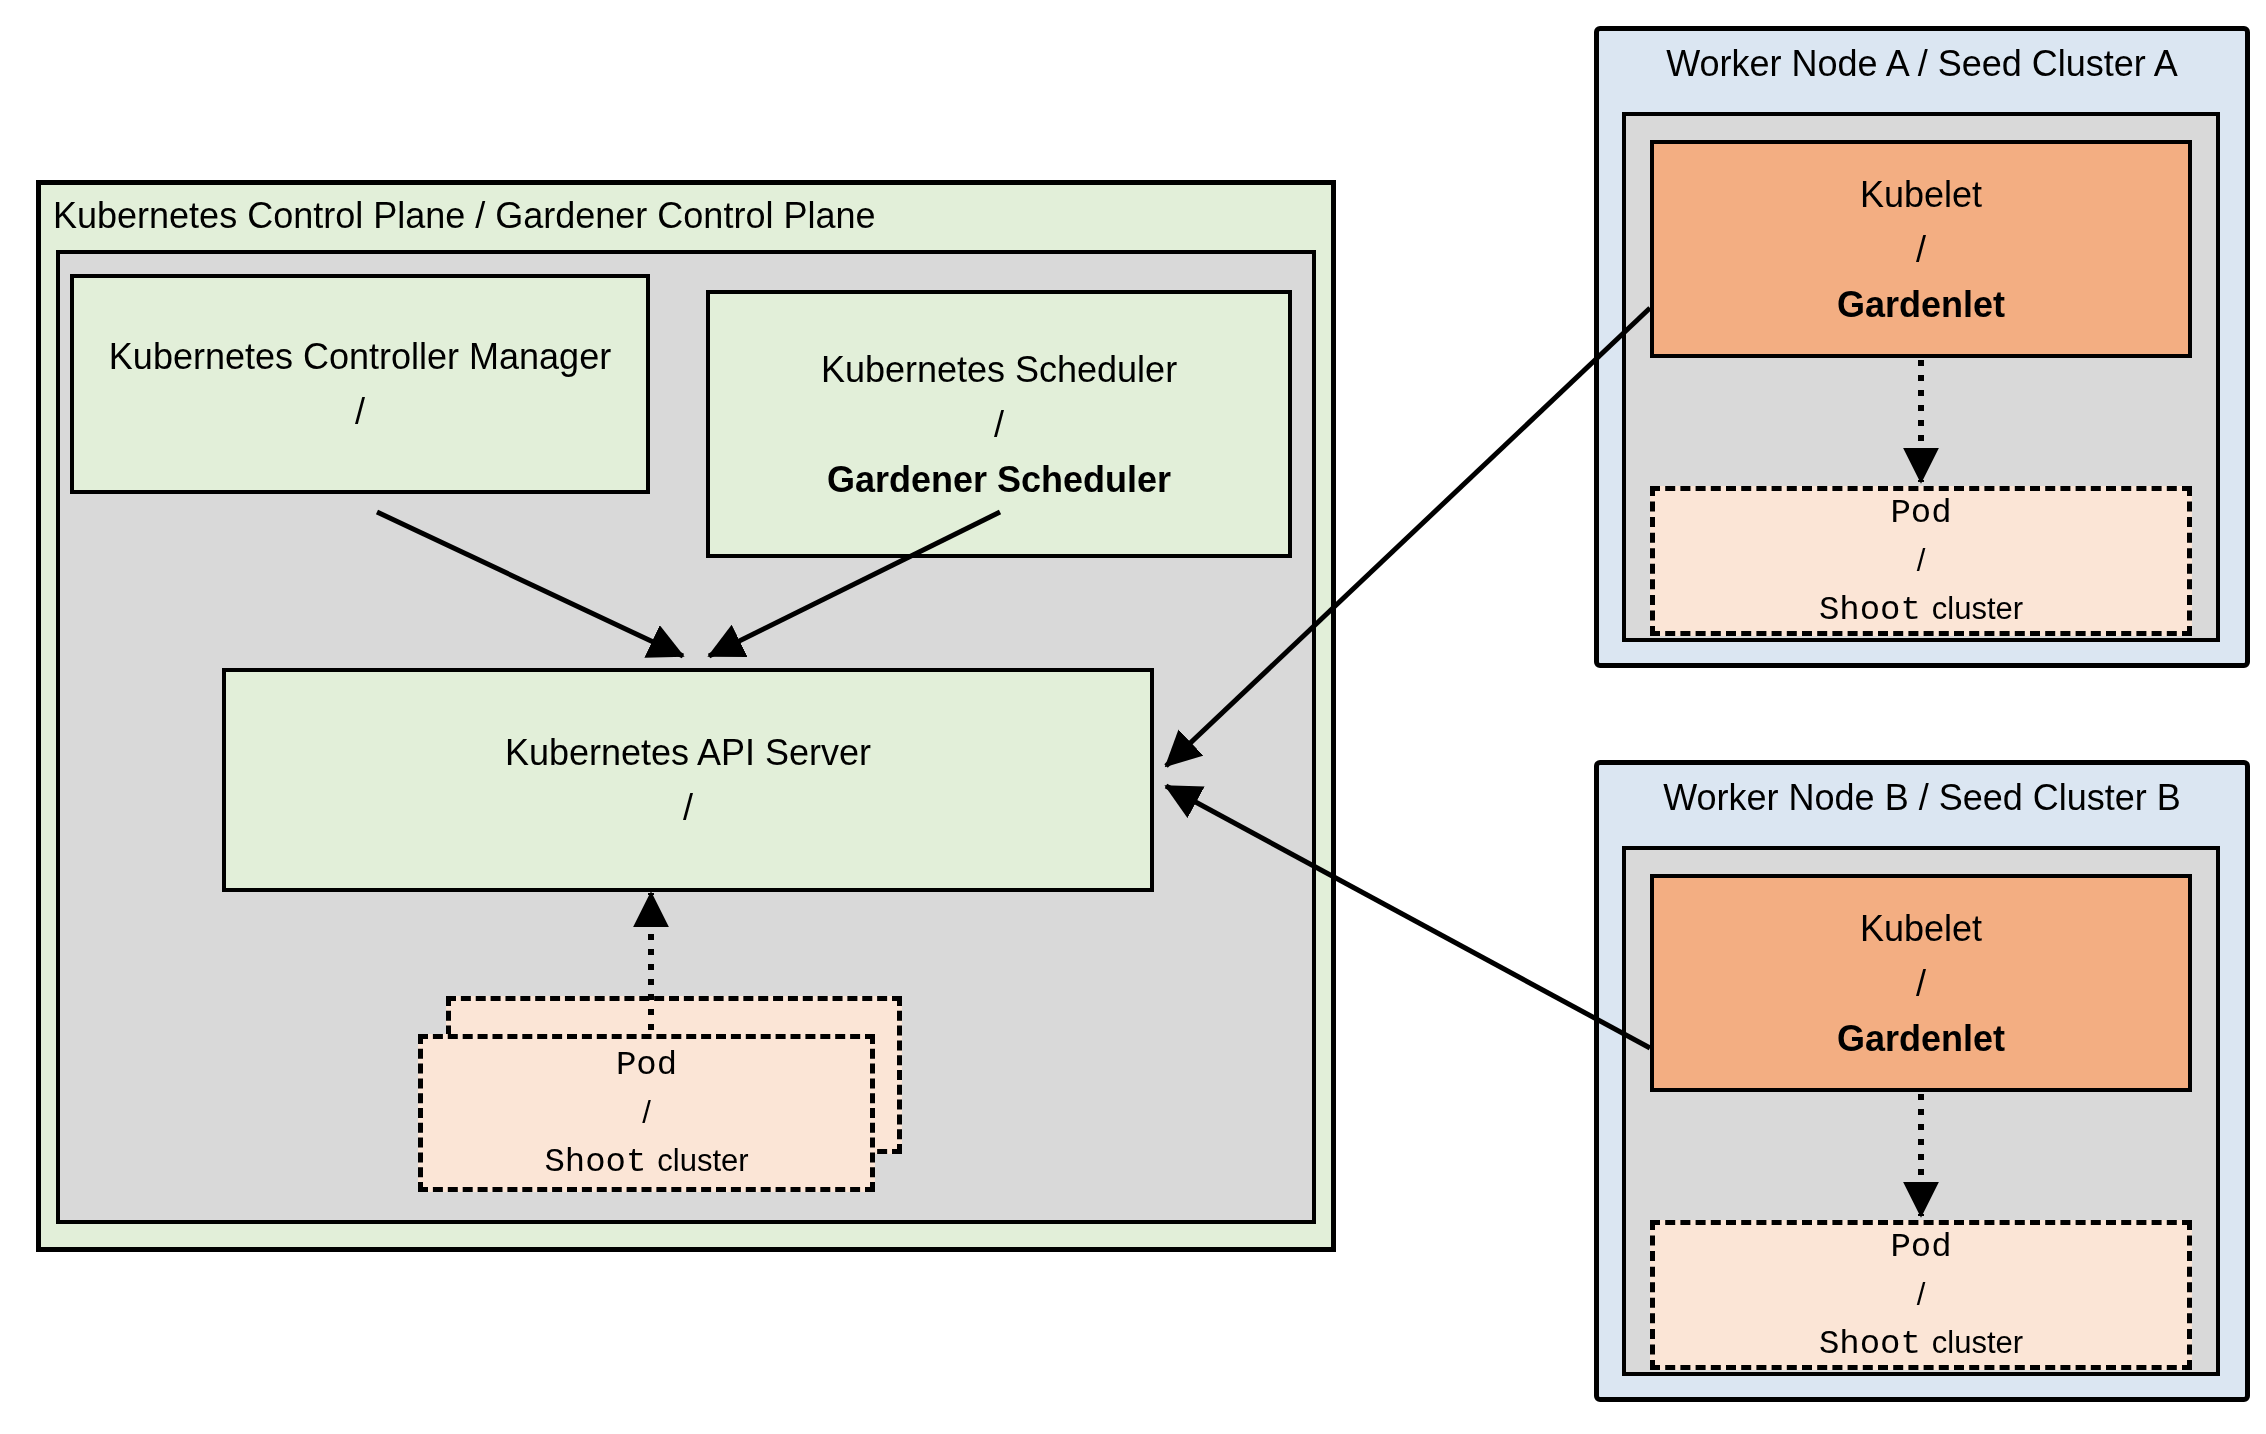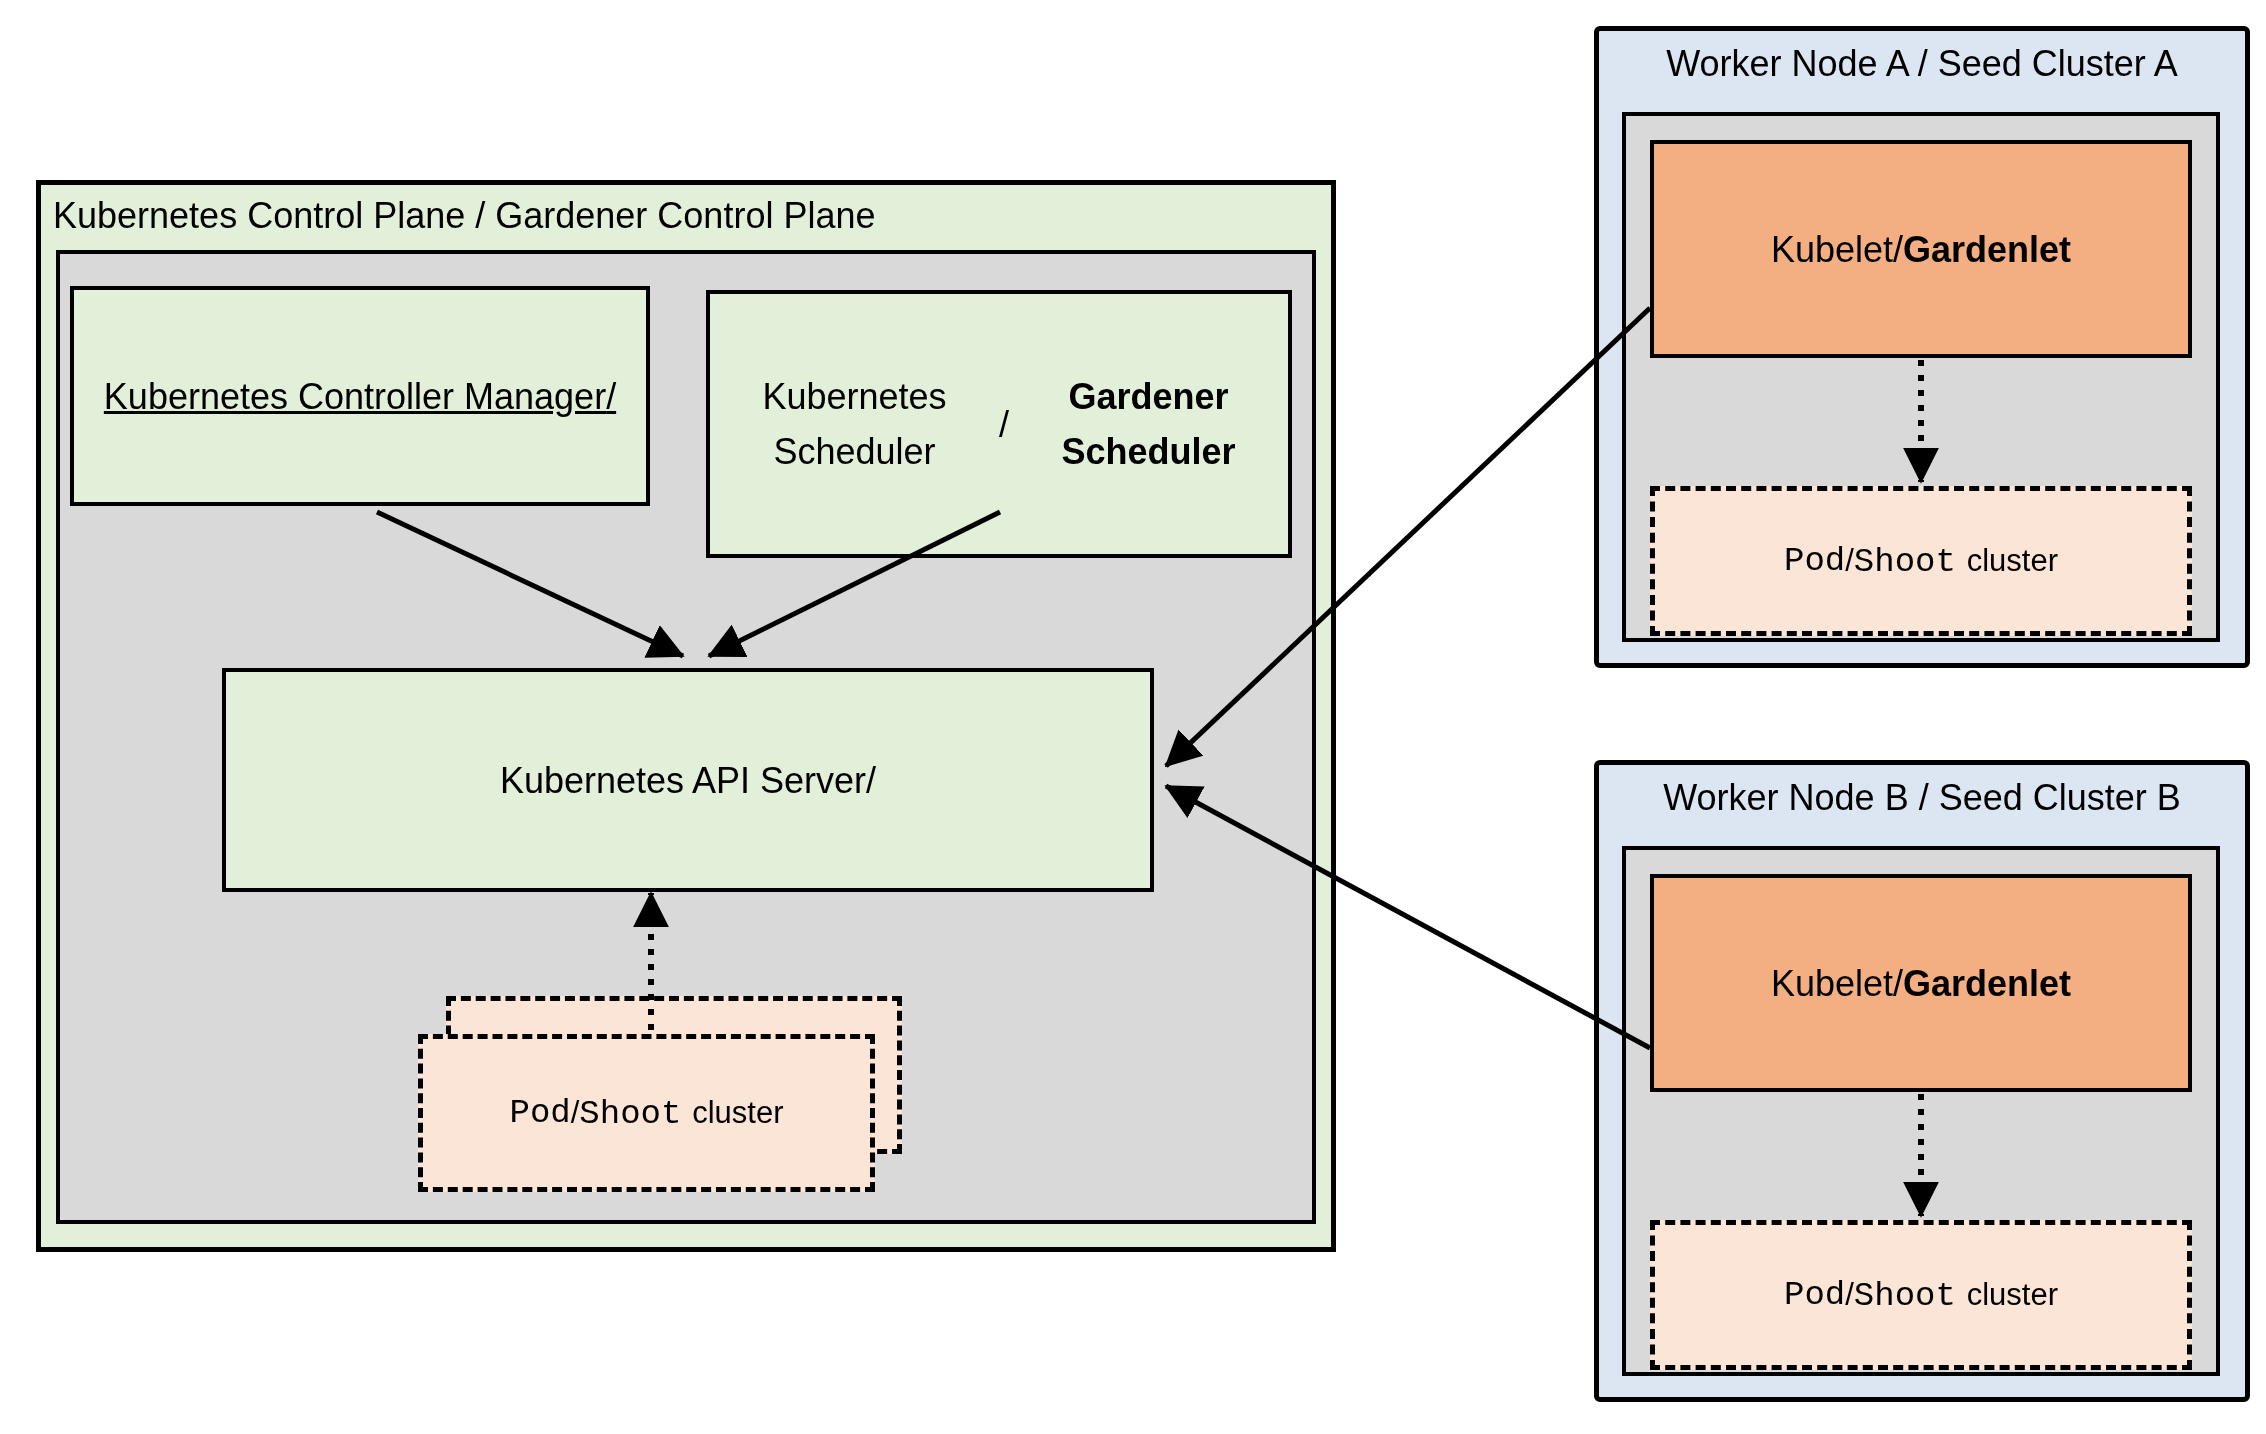--- a/index.html
+++ b/index.html
@@ -14,21 +14,21 @@
   .abs{position:absolute;box-sizing:border-box;}
   .box{border:4px solid var(--line,#000);}
   .outer{border-width:5px;}
   .green{background:var(--green,#e2efd9);}
   .gray{background:var(--gray,#d9d9d9);}
   .blue{background:var(--blue,#dbe6f2);border-radius:6px;}
   .orange{background:var(--orange,#f3ae82);}
   .peach{background:var(--peach,#fbe5d6);}
   .dashed{border:5px dashed var(--line,#000);}
   .label{
-    display:flex;flex-direction:row;justify-content:center;align-items:center;
+    display:flex;flex-direction:column;justify-content:center;align-items:center;
     text-align:center;font-size:36px;line-height:55px;
   }
   .bold{font-weight:bold;}
   .heading{font-size:36px;white-space:nowrap;}
   .cp-title{position:absolute;left:12px;top:10px;}
   .wn-title{position:absolute;left:0;top:12px;width:100%;text-align:center;}
   .pod-label{line-height:48px;font-size:31px;}
   .mono{font-family:"Liberation Mono",monospace;font-size:34px;}
   .gap-left{margin-left:0.35em;}
   svg.overlay{position:absolute;left:0;top:0;z-index:10;pointer-events:none;}
@@ -36,21 +36,21 @@
 </head>
 <body>
 
 <div class="canvas">
 
   <div class="abs box outer green" style="left:36px;top:180px;width:1300px;height:1072px;">
     <div class="heading cp-title">Kubernetes Control Plane / Gardener Control Plane</div>
 
     <div class="abs box gray" style="left:15px;top:65px;width:1260px;height:974px;">
 
-      <div class="abs box green label" style="left:10px;top:32px;width:580px;height:220px;text-decoration:underline;">
+      <div class="abs box green label" style="left:10px;top:20px;width:580px;height:220px;">
         <div>Kubernetes Controller Manager</div>
         <div>/</div>
       </div>
 
       <div class="abs box green label" style="left:646px;top:36px;width:586px;height:268px;">
         <div>Kubernetes Scheduler</div>
         <div>/</div>
         <div class="bold">Gardener Scheduler</div>
       </div>
 

